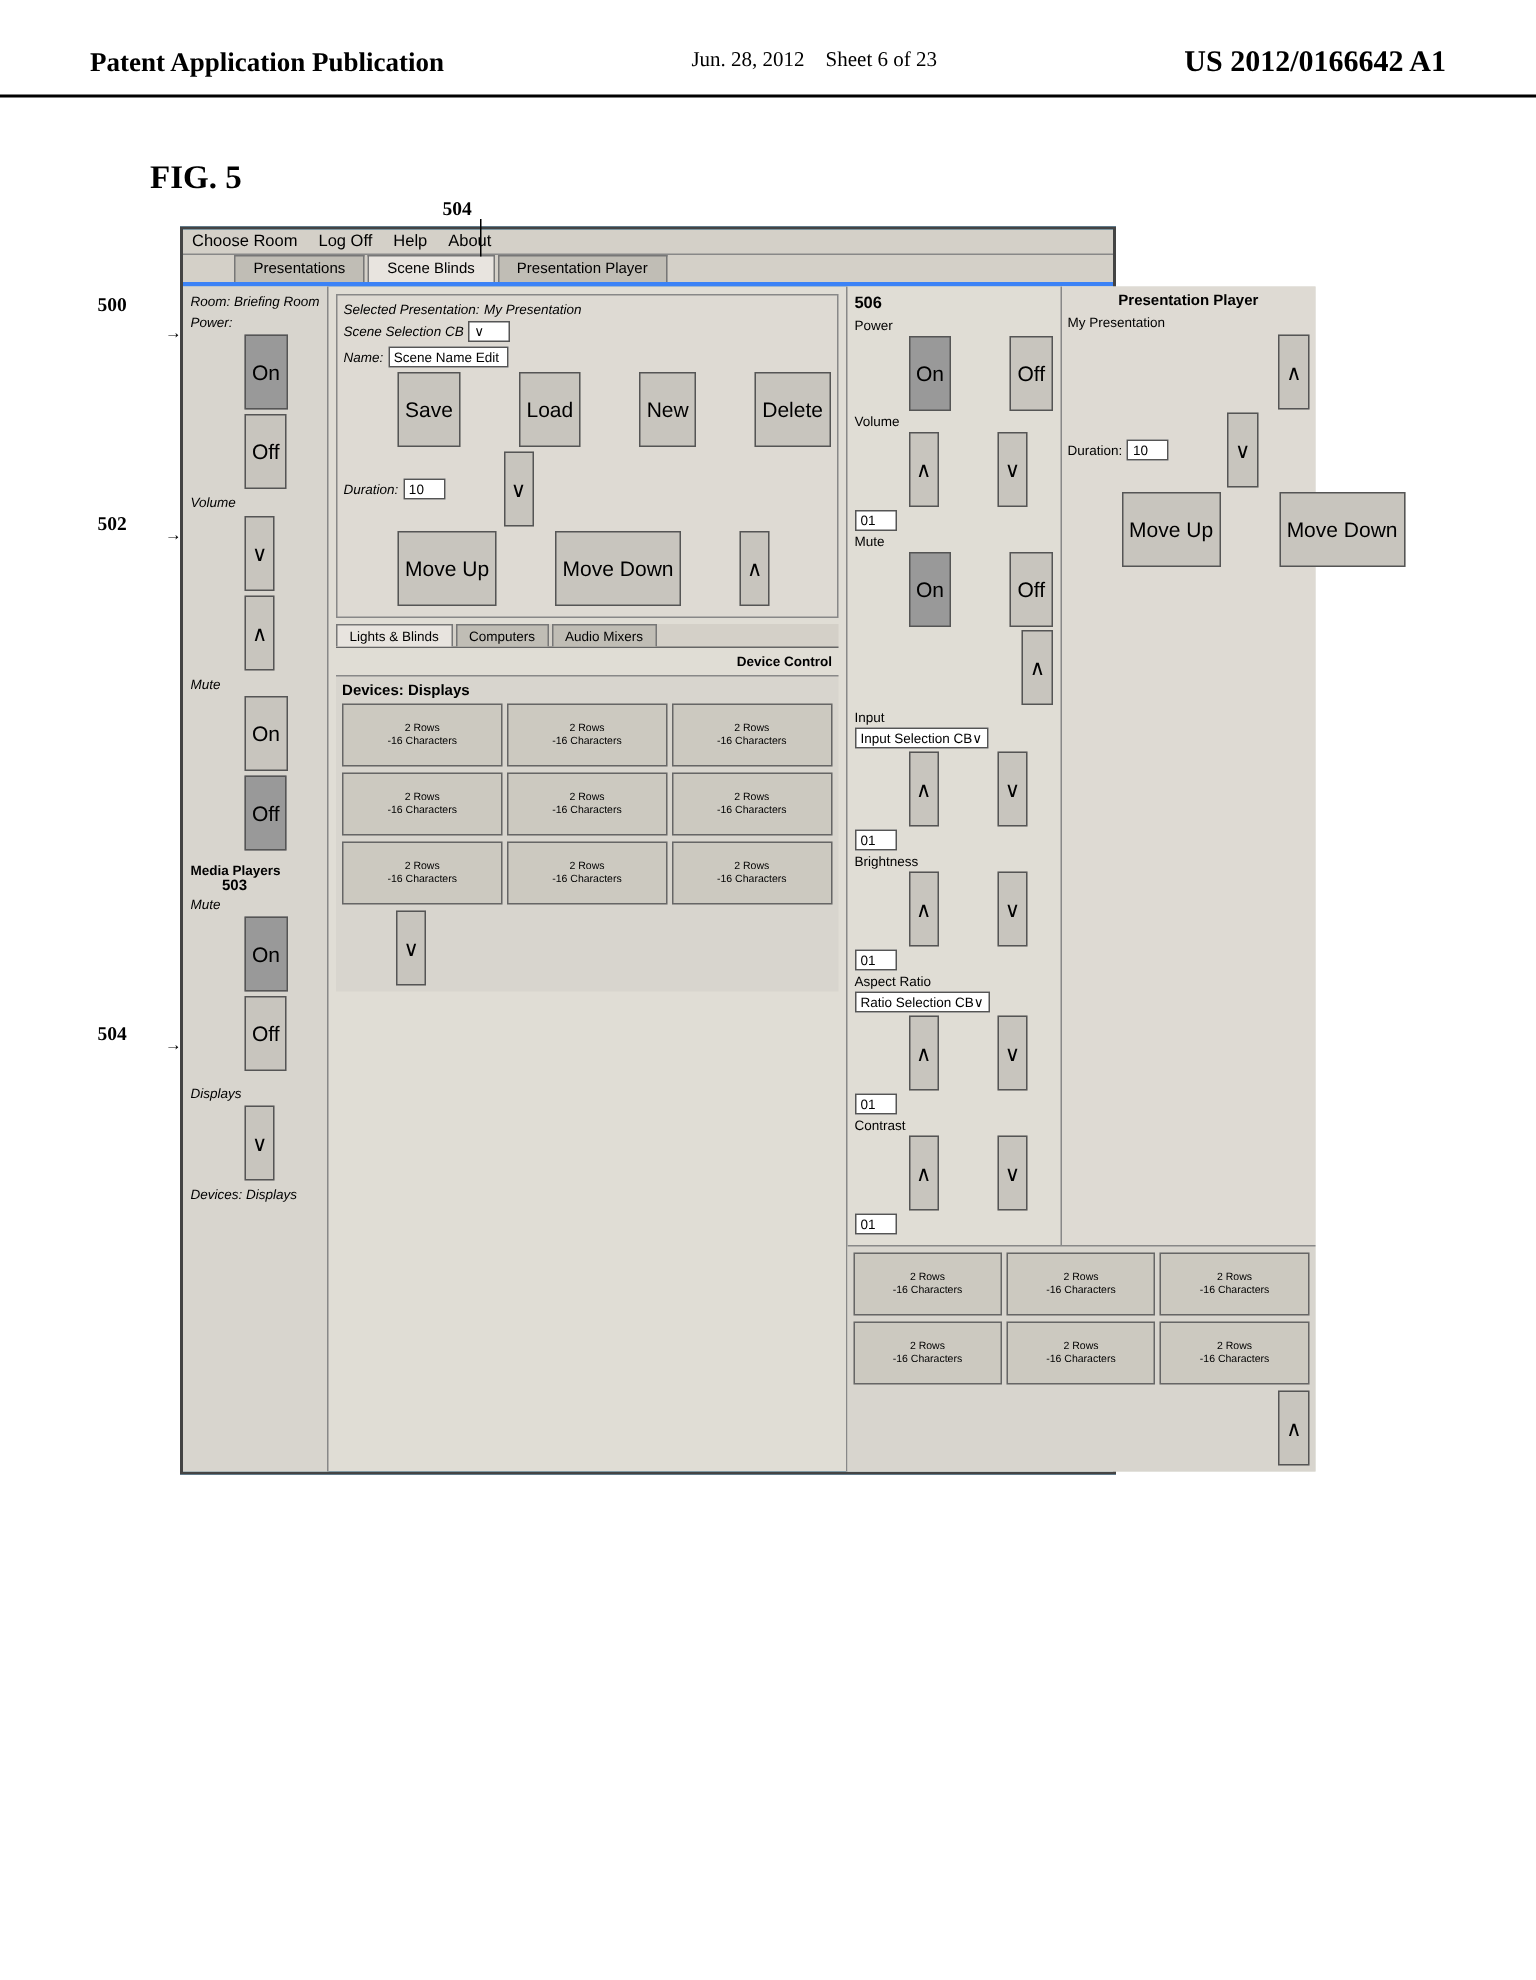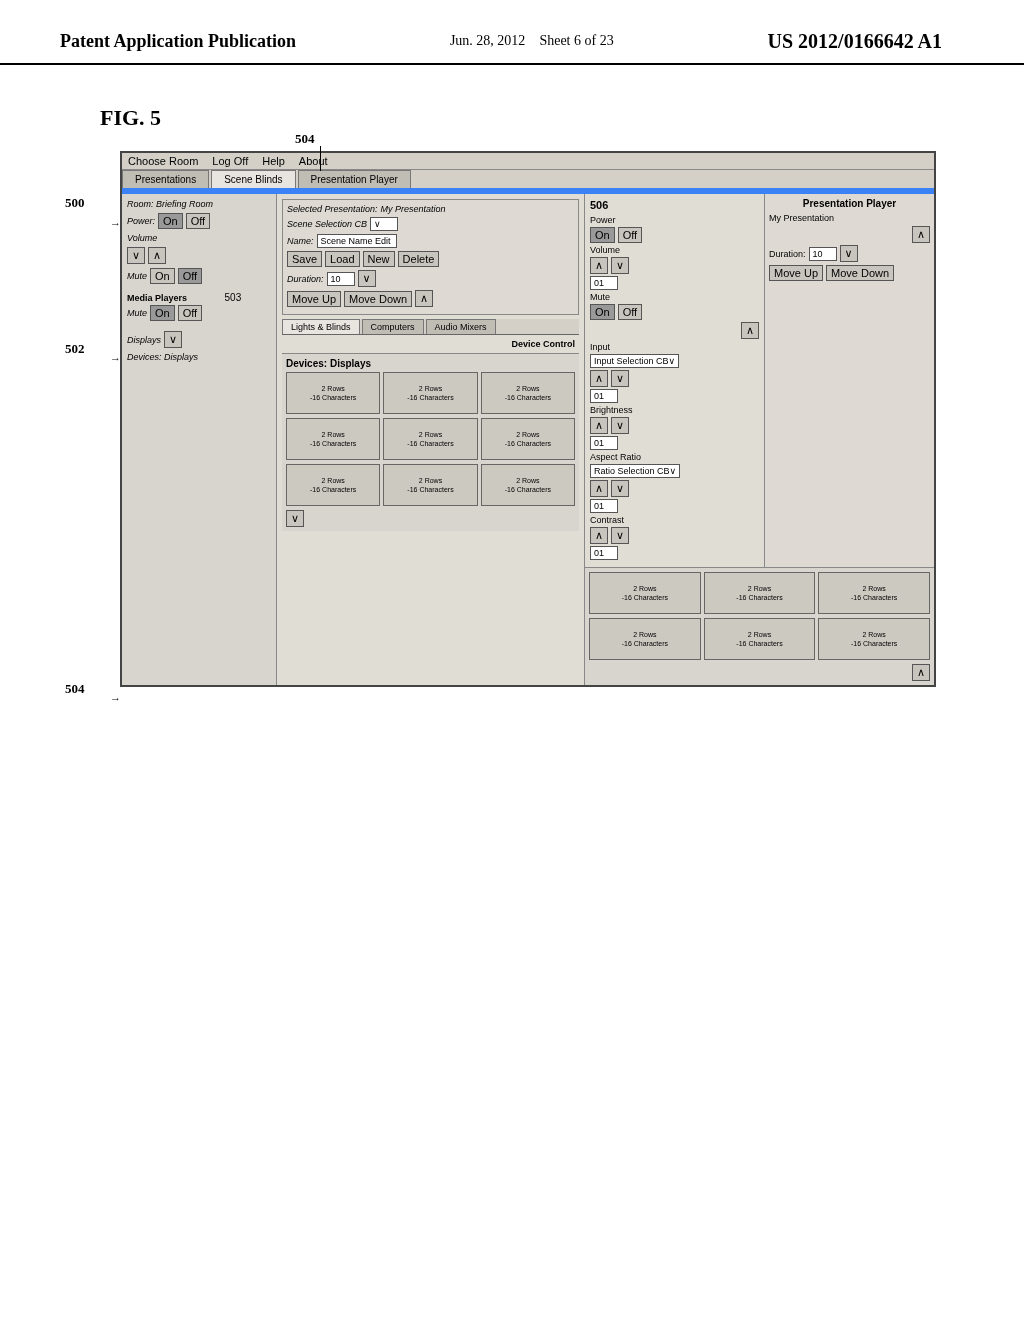--- a/index.html
+++ b/index.html
@@ -9,21 +9,21 @@
       width: 1024px;
       min-height: 1320px;
       position: relative;
     }
 
     
     .page-header {
       display: flex;
       justify-content: space-between;
       align-items: flex-start;
-      padding: 30px 82px 10px 60px;
+      padding: 30px 60px 10px 60px;
       border-bottom: 2px solid #000;
     }
     .header-left {
       font-size: 18px;
       font-weight: bold;
       line-height: 1.3;
     }
     .header-center {
       font-size: 14px;
       text-align: center;
@@ -59,41 +59,42 @@
       display: inline-block;
       margin-top: 20px;
       margin-left: 60px;
     }
 
     .full-ui {
       border: 2px solid #444;
       background: #0369a1;
       font-family: Arial, sans-serif;
       font-size: 10px;
-      width: 816px;
+      width: 624px;
     }
 
     
     .top-menu {
       display: flex;
       background: #d4d0c8;
       padding: 2px 6px;
       gap: 14px;
       border-bottom: 1px solid #888;
     }
     .menu-item-text {
       font-size: 11px;
       cursor: pointer;
     }
 
     
     .main-tab-bar {
       display: flex;
       background: #d4d0c8;
-      border-bottom: 6px solid #3b82f6;
+      border-bottom: 3px solid #3b82f6;
+      padding-left: 34px;
     }
     .main-tab {
       padding: 3px 12px;
       border: 1px solid #777;
       border-bottom: none;
       background: #c0bdb5;
       font-size: 10px;
       cursor: pointer;
       margin-right: 2px;
     }
@@ -122,24 +123,25 @@
       flex-wrap: wrap;
     }
     .lbl {
       font-size: 9px;
       white-space: nowrap;
       font-style: italic;
     }
     .btn {
       border: 1px solid #555;
       background: #c8c5be;
-      padding: 1px 4px;
-      font-size: 11px;
+      padding: 16px 4px;
+      font-size: 14px;
       cursor: pointer;
       white-space: nowrap;
+      margin-left: 36px;
     }
     .btn.pressed {
       background: #999;
     }
     .input-box {
       border: 1px solid #555;
       background: #fff;
       padding: 1px 3px;
       font-size: 9px;
       min-width: 28px;
@@ -316,21 +318,21 @@
           </div>
           <div class="sidebar-row">
             <span class="lbl">Mute</span>
             <button class="btn">On</button>
             <button class="btn pressed">Off</button>
           </div>
           <div style="margin-top:8px;">
 
             <div style="font-size:9px; font-weight:bold; margin-bottom:2px;">
               <span>Media Players</span>
-              <span style="margin-left:14px; font-weight:normal; font-size:10px;padding-left:21px;">503</span>
+              <span style="margin-left:0; font-weight:bold; font-size:10px;padding-left:21px;">503</span>
             </div>
             <div class="sidebar-row">
               <span class="lbl">Mute</span>
               <button class="btn pressed">On</button>
               <button class="btn">Off</button>
             </div>
           </div>
           <div style="margin-top:10px;">
             <div class="sidebar-row">
               <span class="lbl">Displays</span>

